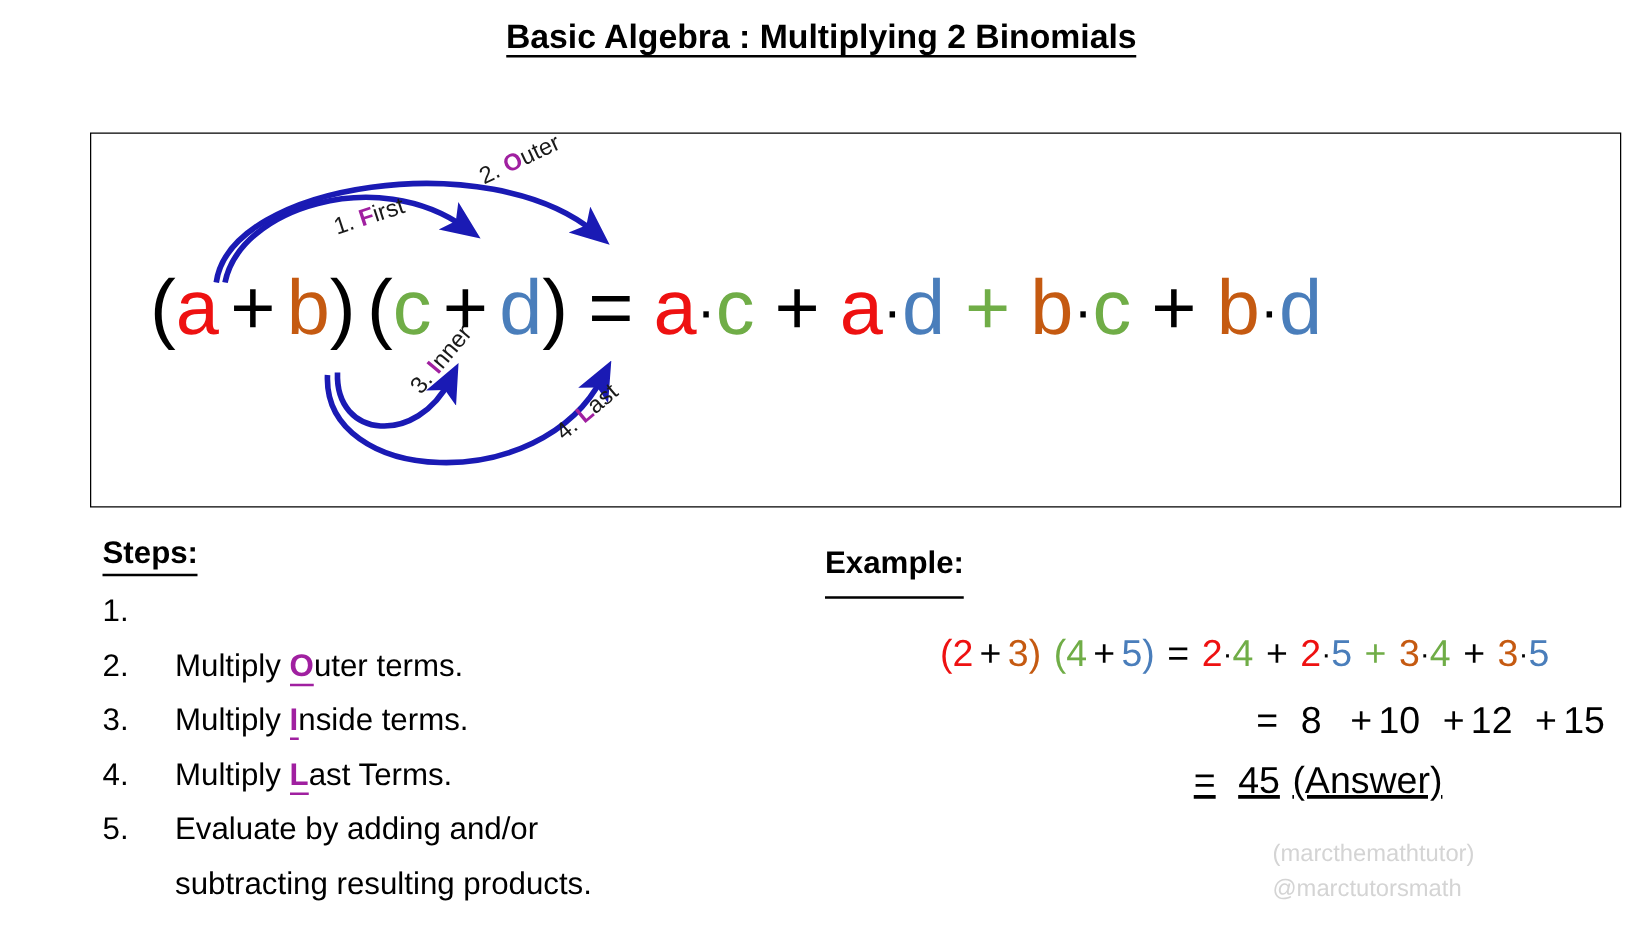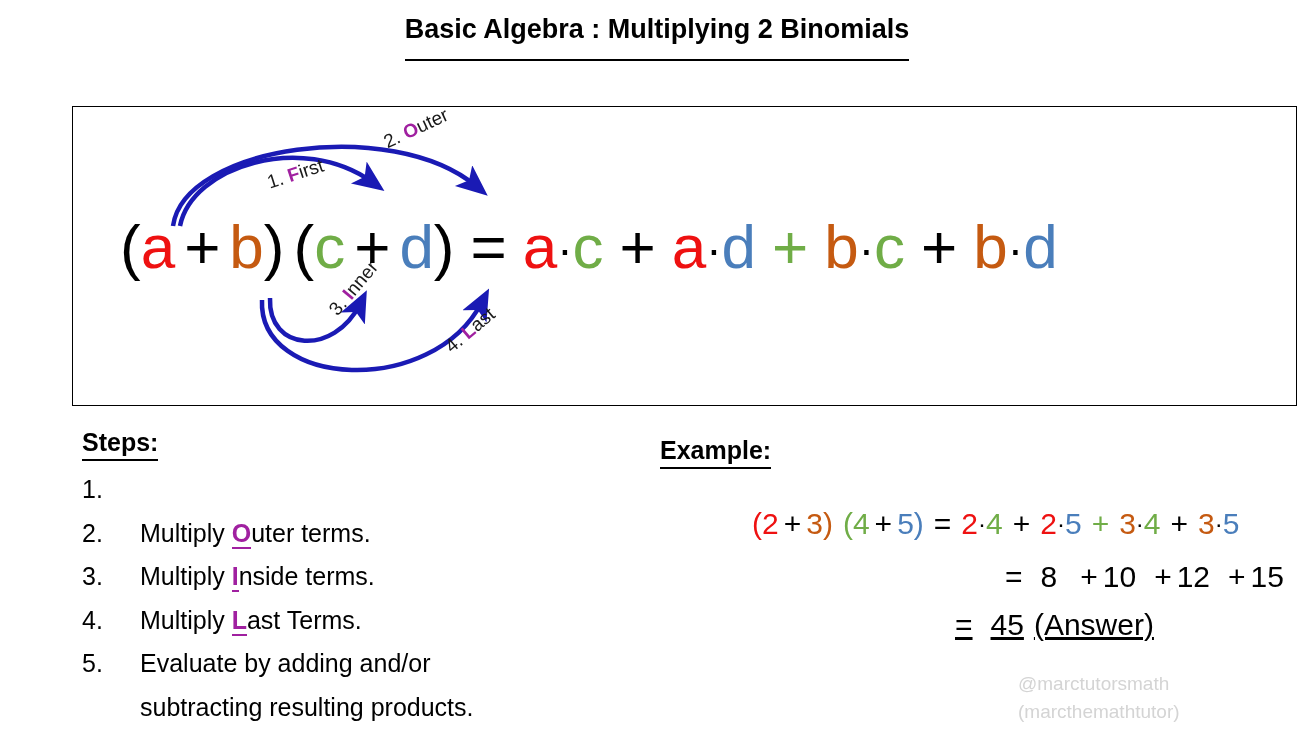--- a/index.html
+++ b/index.html
@@ -19,21 +19,21 @@
   .title-line1 {
     position: absolute;
     left: 0; right: 0; top: 14px;
     text-align: center;
     font-size: 27px;
     font-weight: bold;
     letter-spacing: 0px;
   }
   .title-line1 span {
     border-bottom: 2px solid #000;
-    padding-bottom: 15px;
+    padding-bottom: 0;
   }
   .title-line2 {
     position: absolute;
     left: 0; right: 0; top: 62px;
     text-align: center;
     font-size: 25px;
     font-weight: bold;
   }
 
   
@@ -114,21 +114,21 @@
     font-weight: bold;
     border-bottom: 2px solid #a020a0;
   }
 
   
   .ex-head {
     position: absolute;
     left: 660px; top: 436px;
     font-size: 25px; font-weight: bold;
   }
-  .ex-head span { border-bottom: 2px solid #000; padding-bottom: 3px; }
+  .ex-head span { border-bottom: 2px solid #000; padding-bottom: 13px; }
 
   .ex-line1 {
     position: absolute;
     left: 752px; top: 509px;
     font-size: 30px;
     white-space: nowrap;
     line-height: 1;
   }
   .ex-line2 {
     position: absolute;
@@ -236,17 +236,17 @@
     <span>Example:</span>
   </div>
 
   <div class="ex-line1"><span class="c-red">(</span><span class="c-red">2</span><span class="xsp-s"></span><span class="c-blk">+</span><span class="xsp-s"></span><span class="c-org">3</span><span class="c-org">)</span><span class="xsp-m"></span><span class="c-grn">(</span><span class="c-grn">4</span><span class="xsp-s"></span><span class="c-blk">+</span><span class="xsp-s"></span><span class="c-blu">5</span><span class="c-blu">)</span><span class="xsp-m"></span><span class="c-blk">=</span><span class="xsp-m"></span><span class="c-red">2</span><span class="c-blk xdot">·</span><span class="c-grn">4</span><span class="xsp-m"></span><span class="c-blk">+</span><span class="xsp-m"></span><span class="c-red">2</span><span class="c-blk xdot">·</span><span class="c-blu">5</span><span class="xsp-m"></span><span class="c-grn">+</span><span class="xsp-m"></span><span class="c-org">3</span><span class="c-blk xdot">·</span><span class="c-grn">4</span><span class="xsp-m"></span><span class="c-blk">+</span><span class="xsp-m"></span><span class="c-org">3</span><span class="c-blk xdot">·</span><span class="c-blu">5</span></div>
 
   <div class="ex-line2"><span>=</span><span class="xsp-l"></span><span>8</span><span class="xsp-l"></span><span class="xsp-s"></span><span>+</span><span class="xsp-s"></span><span>10</span><span class="xsp-l"></span><span>+</span><span class="xsp-s"></span><span>12</span><span class="xsp-l"></span><span>+</span><span class="xsp-s"></span><span>15</span></div>
 
   <div class="ex-line3"><span>=</span><span class="xsp-l"></span><span>45</span><span class="xsp-m"></span><span>(Answer)</span></div>
 
   <div class="watermark">
+    <div>(marcthemathtutor)</div>
     <div>@marctutorsmath</div>
-    <div>(marcthemathtutor)</div>
   </div>
 
 </div>
 
 </body></html>

